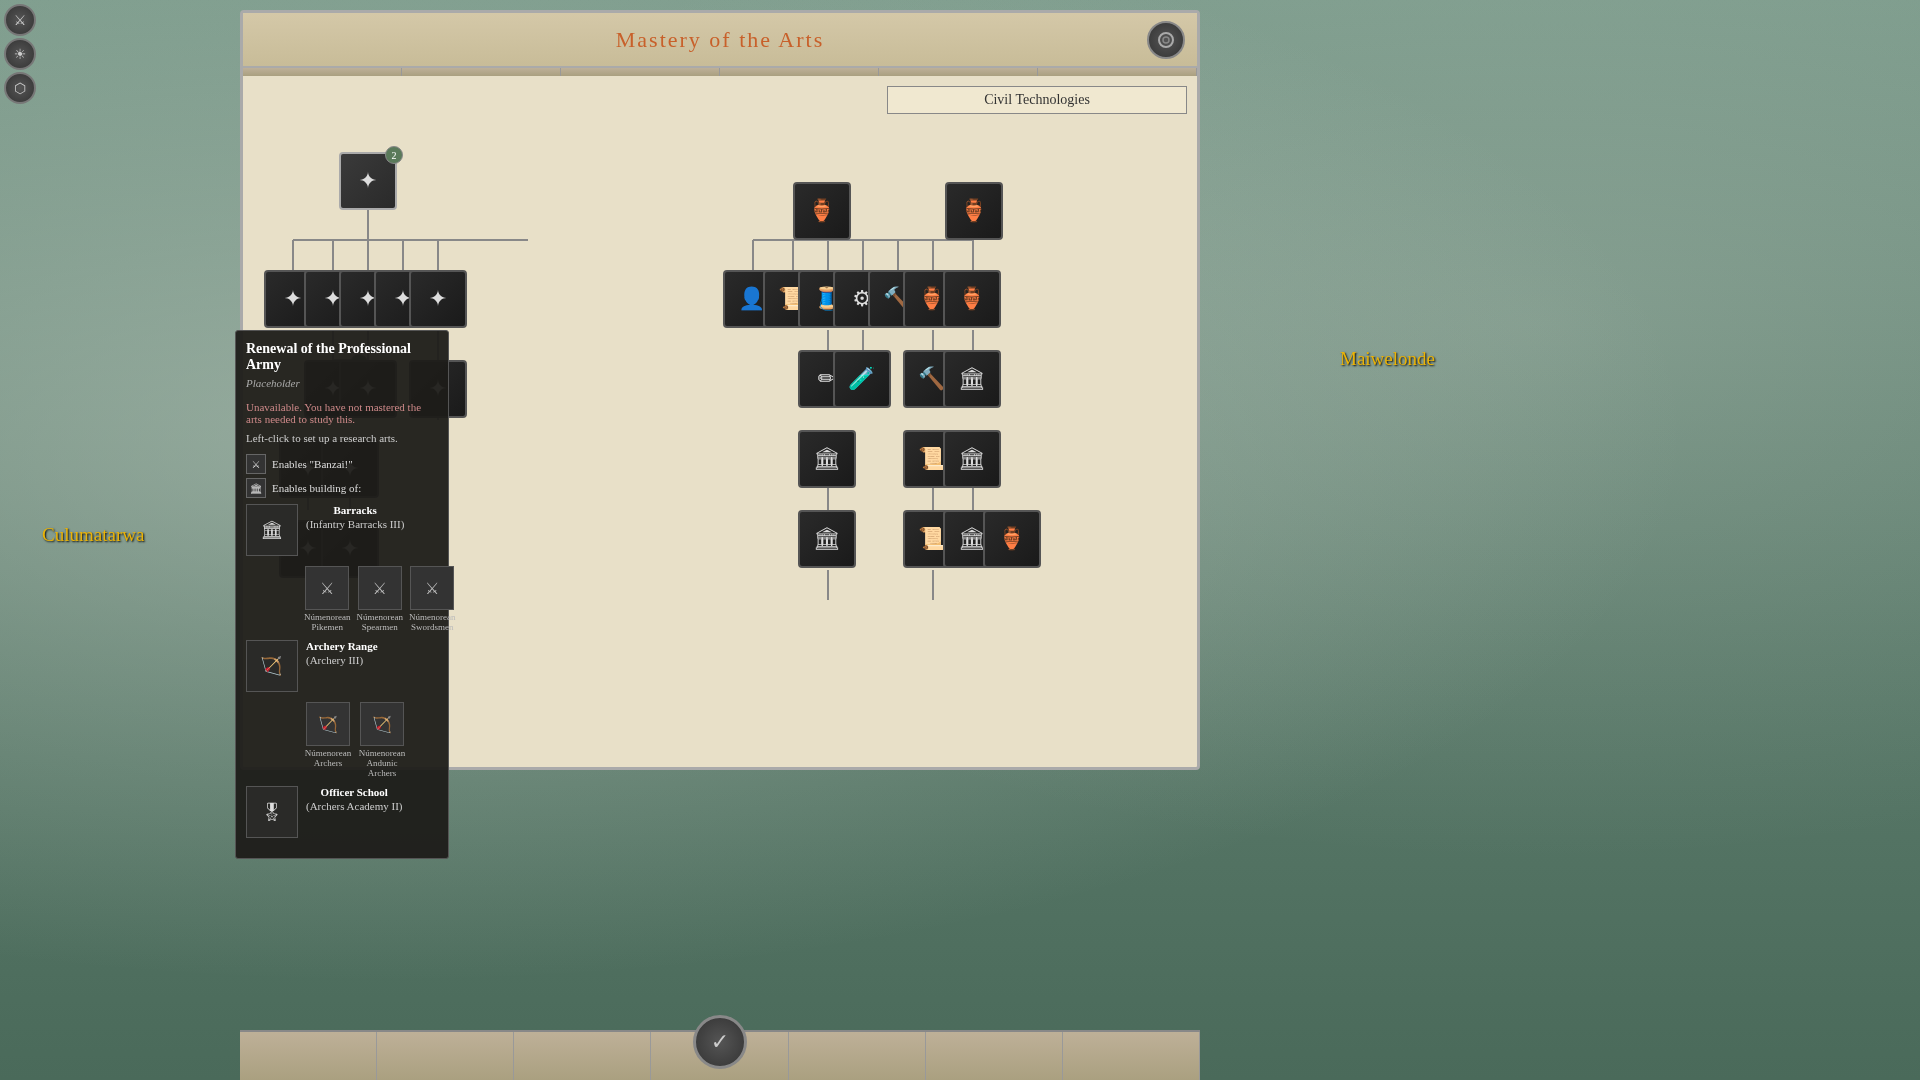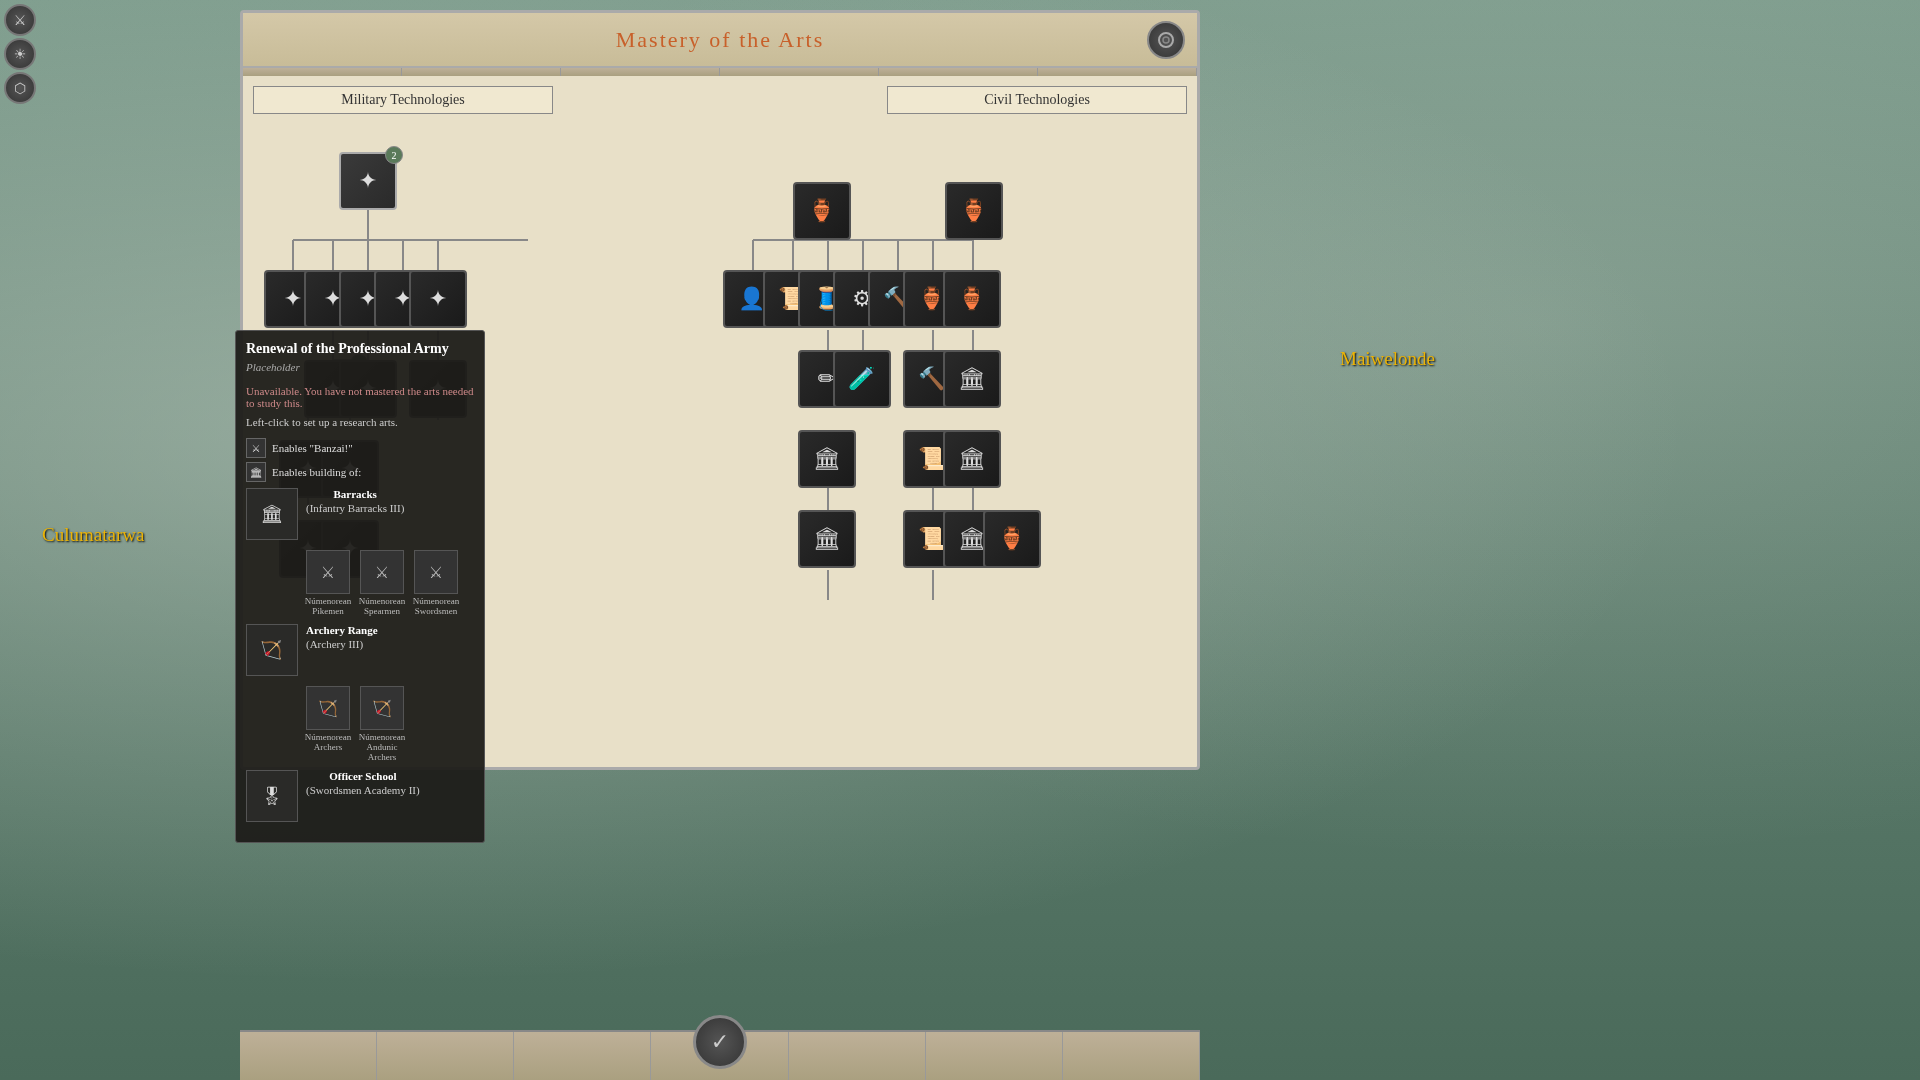--- a/index.html
+++ b/index.html
@@ -241,21 +241,21 @@
     .bottom-seg {
       flex: 1;
       border-right: 1px solid #999;
     }
 
     
     .tooltip-popup {
       position: absolute;
       left: 235px;
       top: 330px;
-      width: 250px;
+      width: 214px;
       background: rgba(30, 28, 25, 0.95);
       border: 1px solid #555;
       border-radius: 3px;
       z-index: 100;
       padding: 10px;
       color: #ddd;
       font-family: Georgia, serif;
       font-size: 12px;
     }
 
@@ -407,21 +407,20 @@
     <div class="panel-tab-segment"></div>
     <div class="panel-tab-segment"></div>
     <div class="panel-tab-segment"></div>
     <div class="panel-tab-segment"></div>
     <div class="panel-tab-segment"></div>
   </div>
 
   <div class="panel-content">
 
     <div class="section-headers">
-      <div class="section-header">Military Technologies</div>
       <div class="section-header civil">Civil Technologies</div>
     </div>
 
     <div class="tech-tree">
 
       <svg style="position:absolute;inset:0;width:100%;height:100%;pointer-events:none;">
 
         <line x1="115" y1="88" x2="115" y2="118" stroke="#888" stroke-width="2"></line>
 
         <line x1="40" y1="118" x2="275" y2="118" stroke="#888" stroke-width="2"></line>
@@ -641,21 +640,21 @@
       <div class="tooltip-unit">
         <div class="tooltip-unit-img">🏹</div>
         <span>Númenorean Andunic Archers</span>
       </div>
     </div>
 
     <div class="tooltip-building-row" style="margin-top:8px;">
       <div class="tooltip-building-icon">🎖</div>
       <div class="tooltip-building-info">
         <div class="tooltip-building-name">Officer School</div>
-        <div>(Swordsmen Academy II)</div>
+        <div>(Archers Academy II)</div>
       </div>
     </div>
 
   </div>
 </div>
 
 <div class="bottom-bar">
   <div class="bottom-segments">
     <div class="bottom-seg"></div>
     <div class="bottom-seg"></div>

